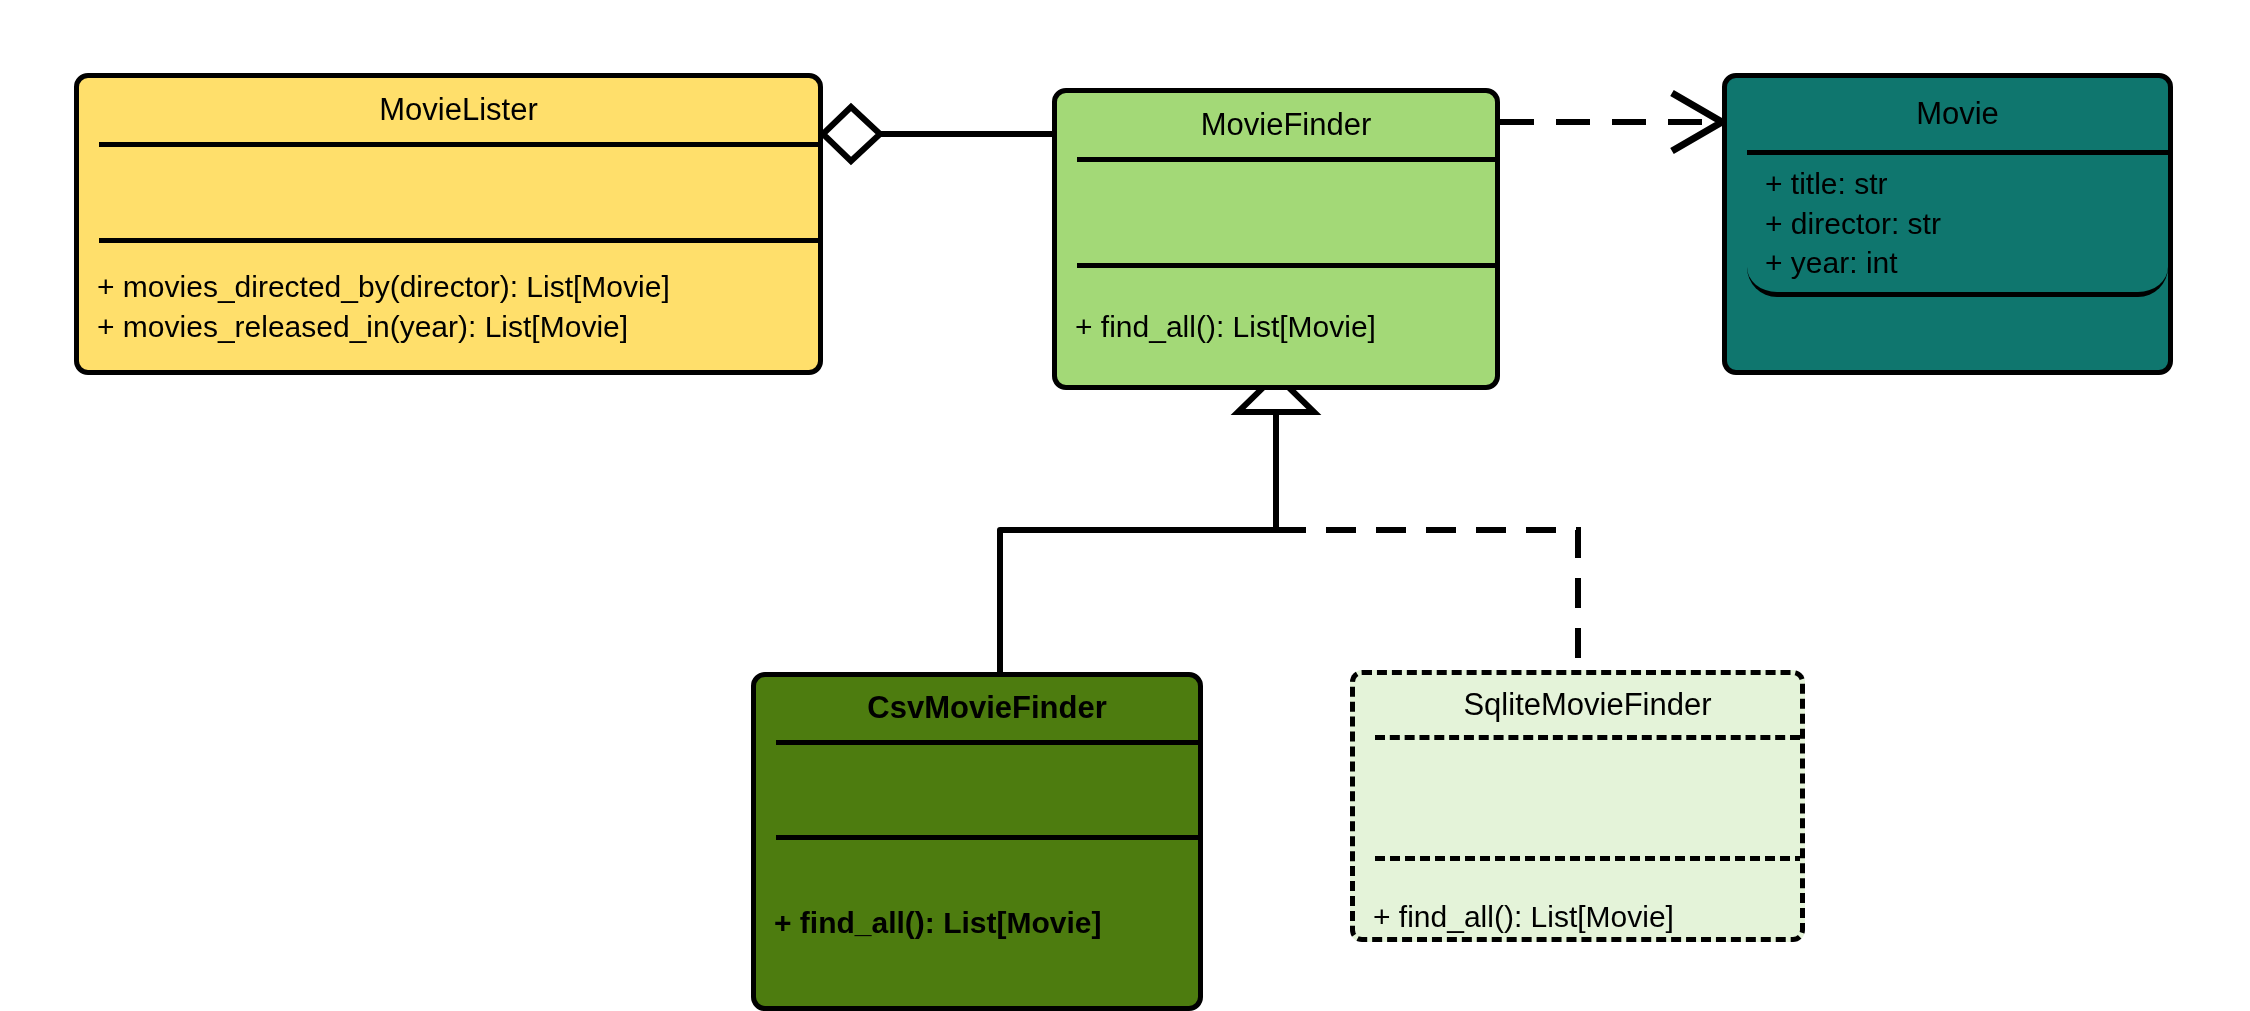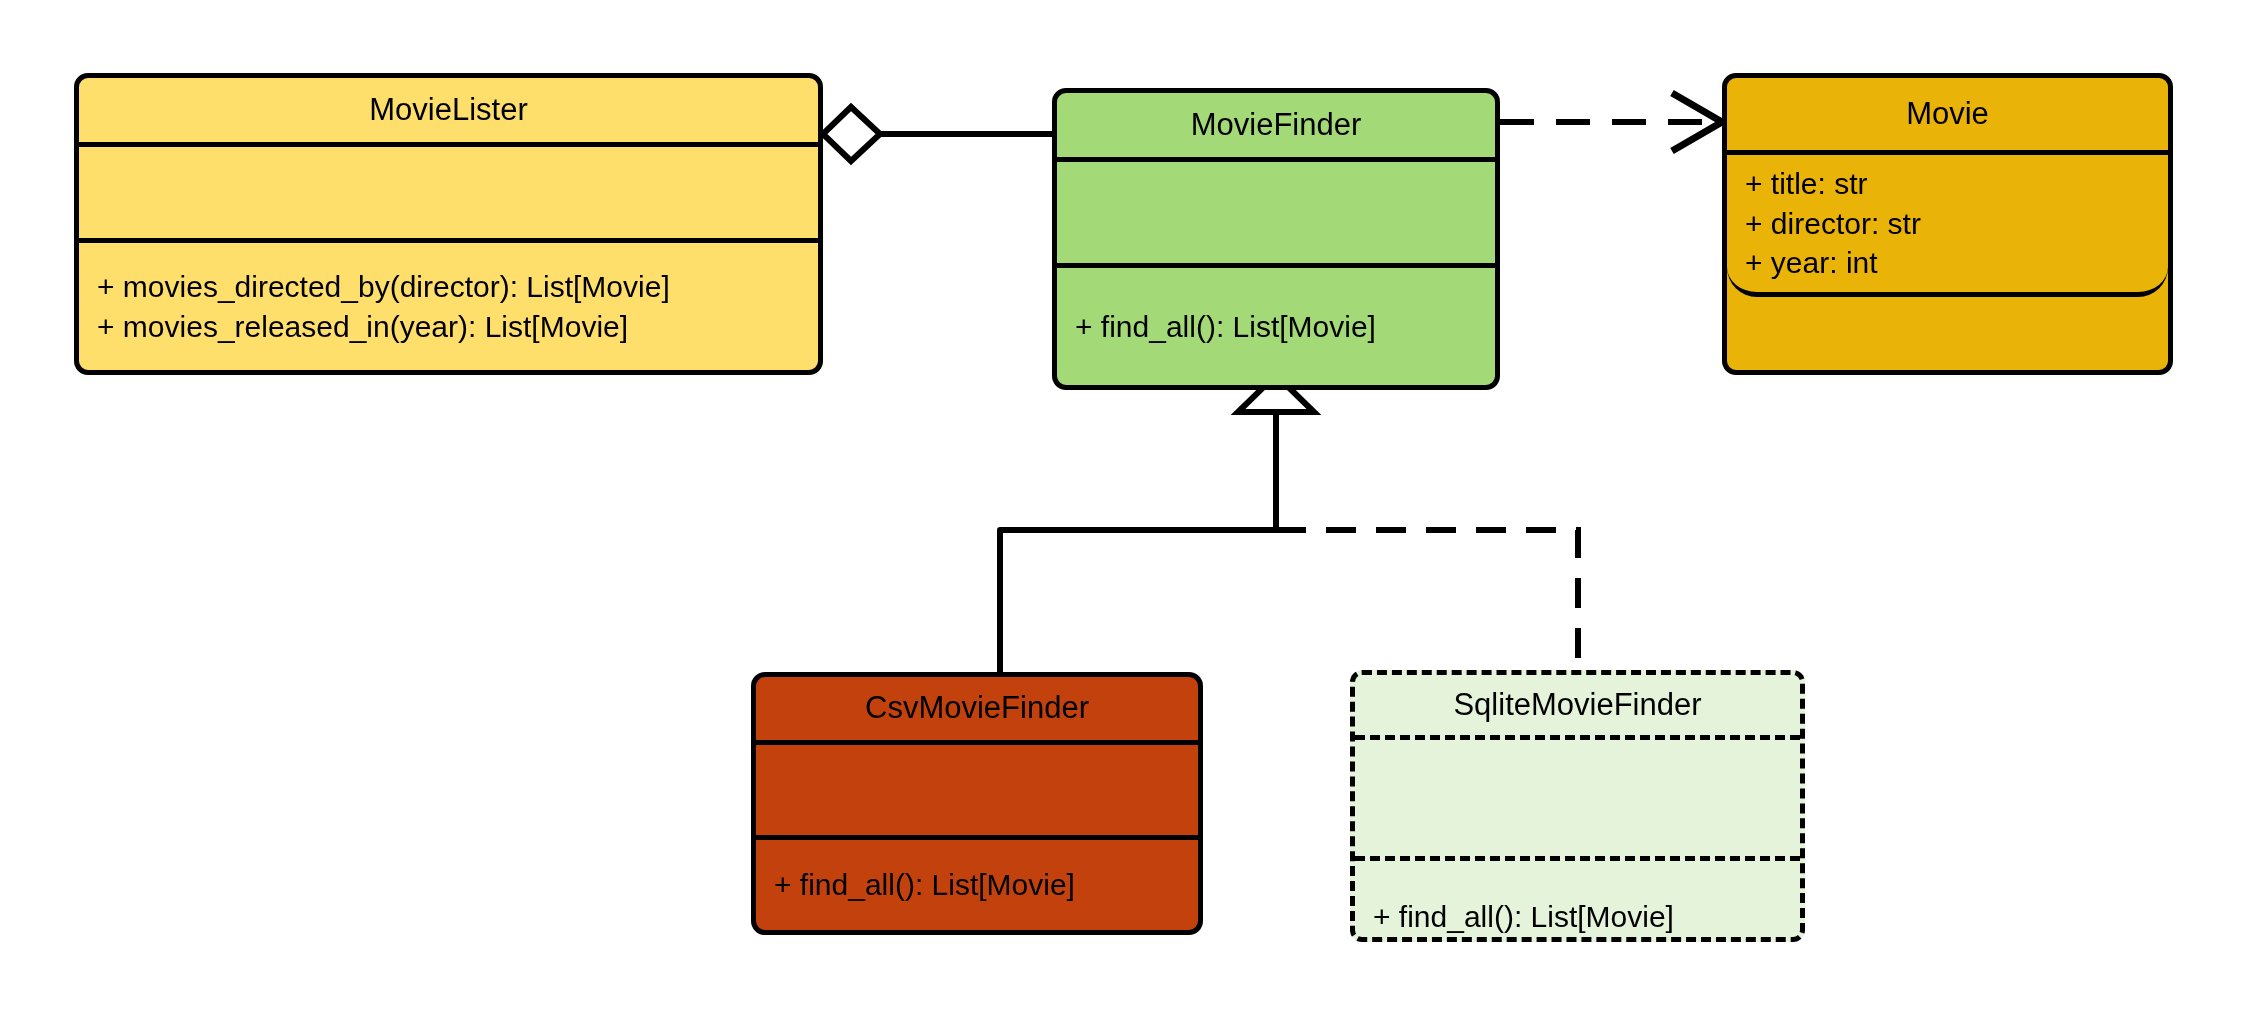--- a/index.html
+++ b/index.html
@@ -38,20 +38,21 @@
     display: flex;
     flex-direction: column;
     justify-content: center;
   }
   .uml-compartment.name-compartment {
     align-items: center;
     justify-content: center;
   }
   .uml-compartment.divided {
     border-bottom: 5px solid #000000;
+    margin-left: 20px;
   }
   .uml-class.dashed .uml-compartment.divided {
     border-bottom-style: dashed;
   }
   .class-title {
     font-size: 31px;
     color: #000000;
     line-height: 1.1;
     white-space: nowrap;
   }
@@ -144,37 +145,37 @@
     <div class="uml-compartment divided empty-compartment" style="height:106px;">
       <div class="member-list"></div>
     </div>
     <div class="uml-compartment" style="flex:1;">
       <div class="member-list">
         <div class="member-line">+ find_all(): List[Movie]</div>
       </div>
     </div>
   </div>
 
-  <div class="uml-class" style="left:1722px; top:73px; width:451px; height:302px; background:#eab308;">
+  <div class="uml-class" style="left:1722px; top:73px; width:451px; height:302px; background:#0f766e;">
     <div class="uml-compartment name-compartment divided" style="height:77px;">
       <div class="class-title">Movie</div>
     </div>
     <div class="uml-compartment divided" style="height:142px;border-radius:30px;">
       <div class="member-list">
         <div class="member-line">+ title: str</div>
         <div class="member-line">+ director: str</div>
         <div class="member-line">+ year: int</div>
       </div>
     </div>
     <div class="uml-compartment empty-compartment" style="flex:1;">
       <div class="member-list"></div>
     </div>
   </div>
 
-  <div class="uml-class" style="left:751px; top:672px; width:452px; height:263px; background:#c2410c;">
+  <div class="uml-class" style="left:751px; top:672px; width:452px; height:339px; background:#4d7c0f;font-weight:bold;">
     <div class="uml-compartment name-compartment divided" style="height:68px;">
       <div class="class-title">CsvMovieFinder</div>
     </div>
     <div class="uml-compartment divided empty-compartment" style="height:95px;">
       <div class="member-list"></div>
     </div>
     <div class="uml-compartment" style="flex:1;">
       <div class="member-list">
         <div class="member-line">+ find_all(): List[Movie]</div>
       </div>

